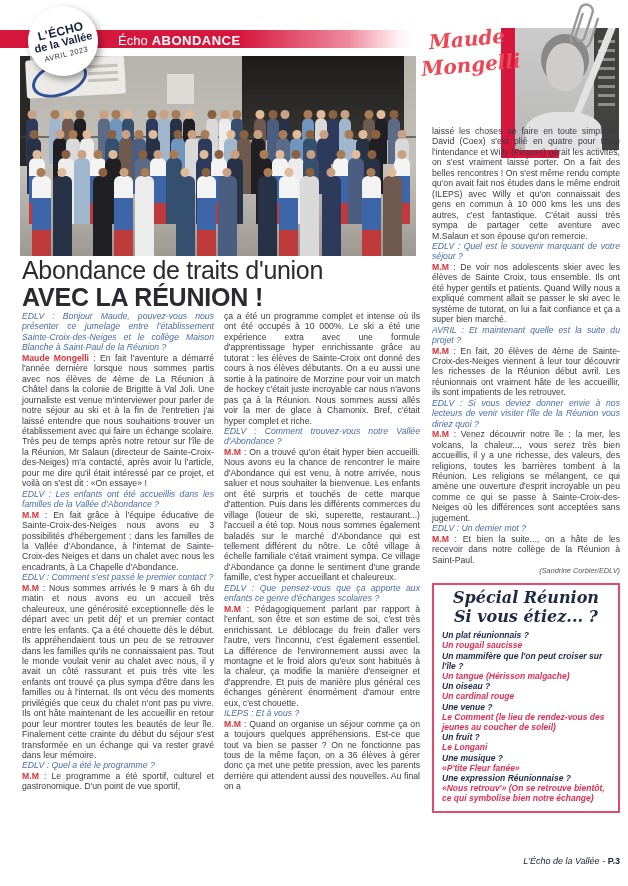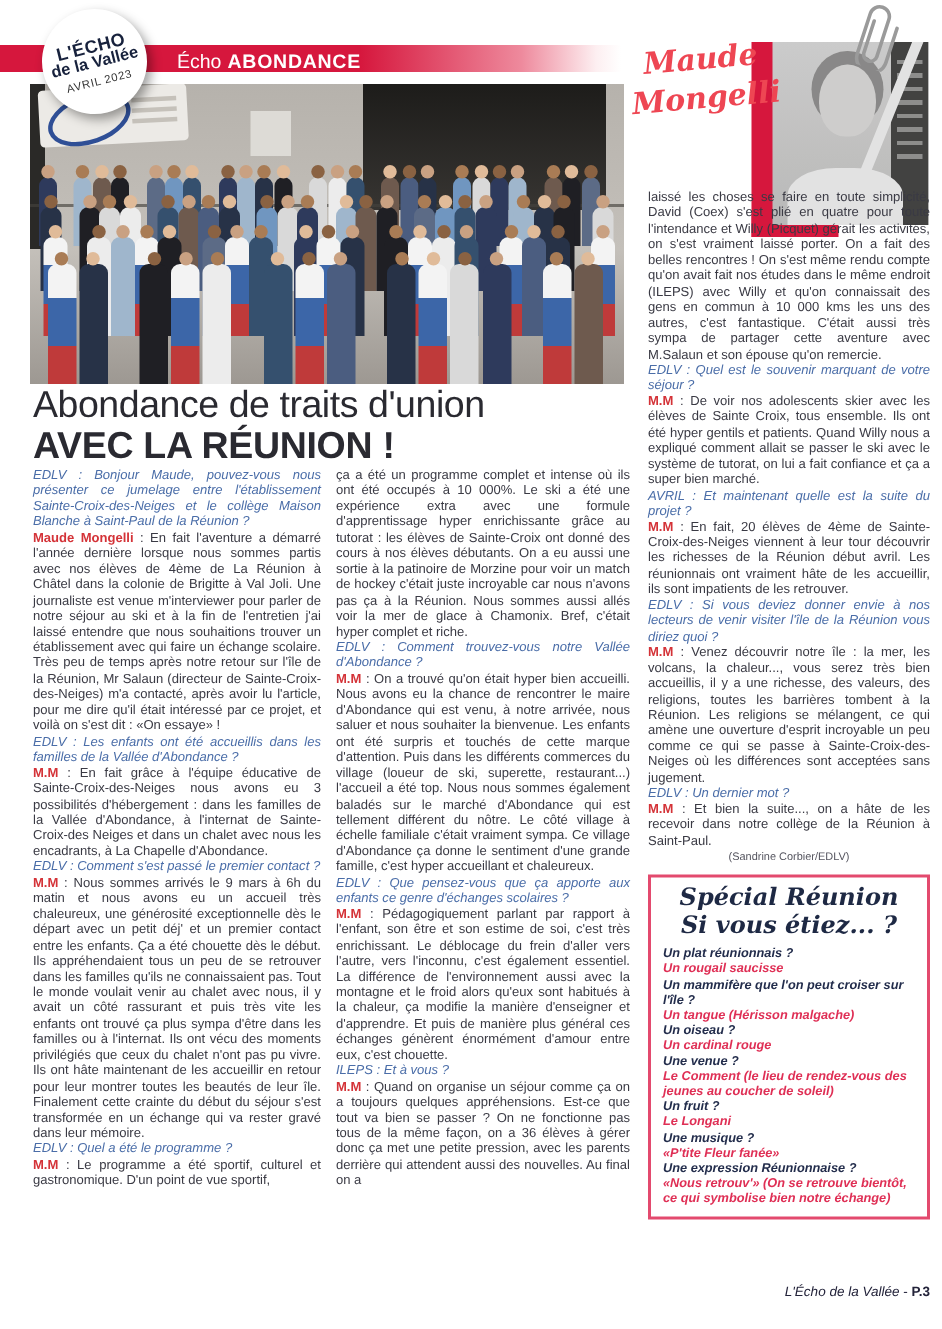--- a/index.html
+++ b/index.html
@@ -70,21 +70,21 @@
   .hl2{font-size:25px;font-weight:800;letter-spacing:-.2px;line-height:1.05;margin-top:1px;}
 
   
   .col{position:absolute;font-size:8.7px;line-height:10.45px;text-align:justify;}
   .col-left{left:22px;top:311px;width:192px;}
   .col-mid{left:224px;top:311px;width:196px;}
   .col-right{left:432px;top:126px;width:188px;}
   .block{margin:0;}
   .block.question{color:var(--question-blue);font-weight:400;font-style:italic;}
   .block .speaker{color:var(--speaker-red);font-weight:700;}
-  .block.byline{font-size:7.3px;color:#55555f;text-align:center;margin-top:1px;}
+  .block.byline{font-size:7.3px;color:#55555f;font-style:italic;text-align:right;margin-top:1px;}
 
   
   .special-box{margin-top:7px;border:2px solid var(--box-border);background:#fff;padding:4px 8px 7px;}
   .box-title{text-align:center;font-family:"DejaVu Serif", serif;font-style:italic;font-weight:700;
     color:#1e2944;font-size:16px;line-height:1.18;}
   .box-items{margin-top:3px;font-size:8.5px;line-height:10.2px;text-align:left;}
   .box-q{color:#232d4c;font-weight:700;font-style:italic;}
   .box-a{color:var(--box-answer);font-weight:700;font-style:italic;}
 
   

